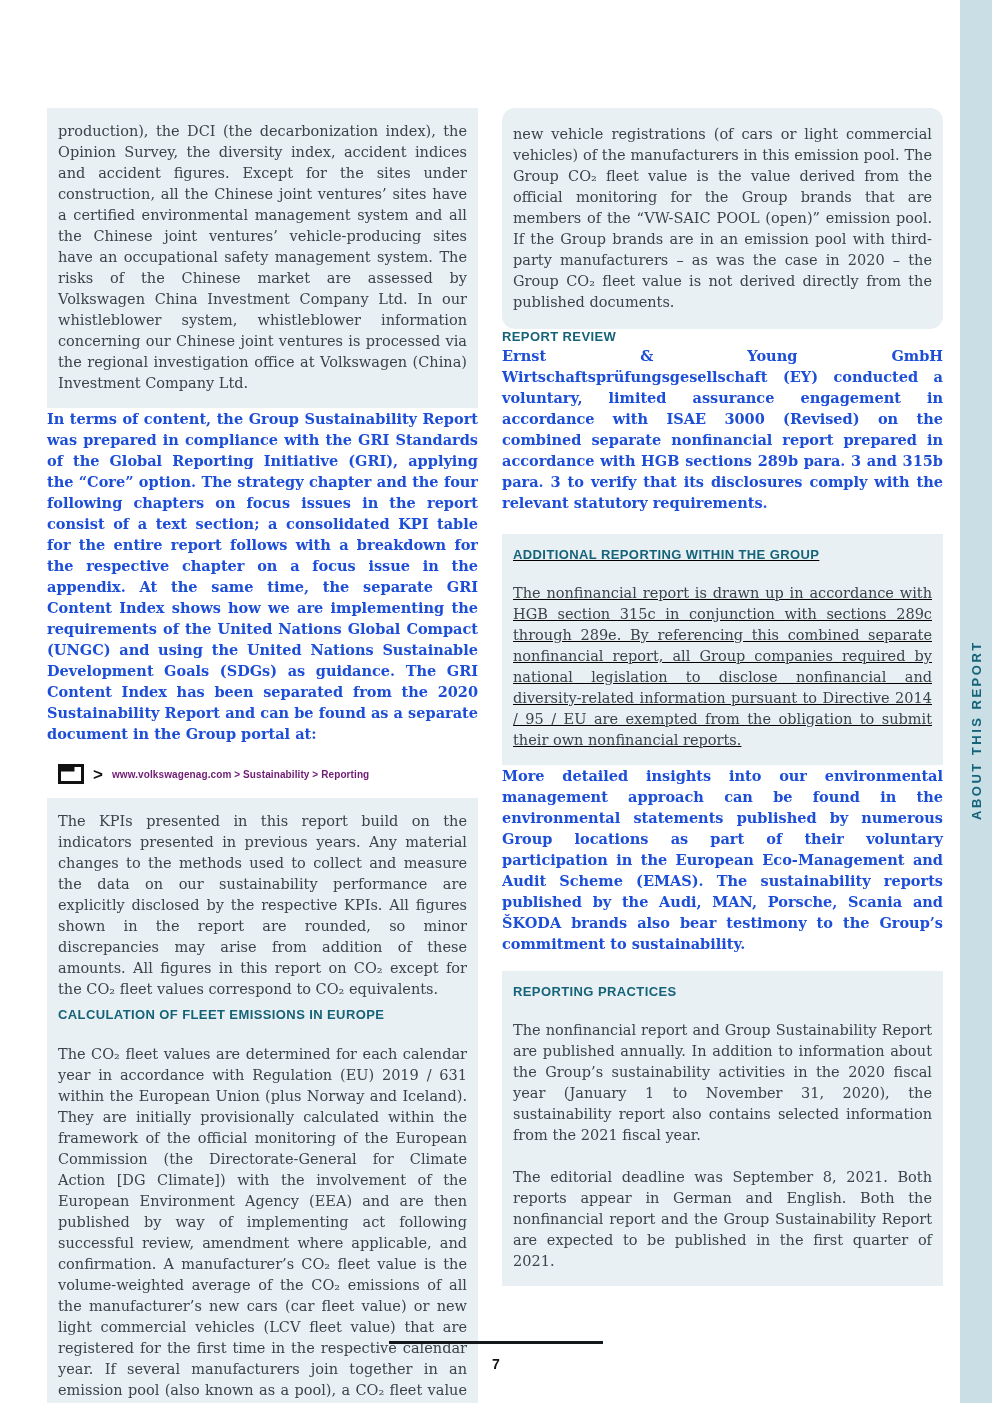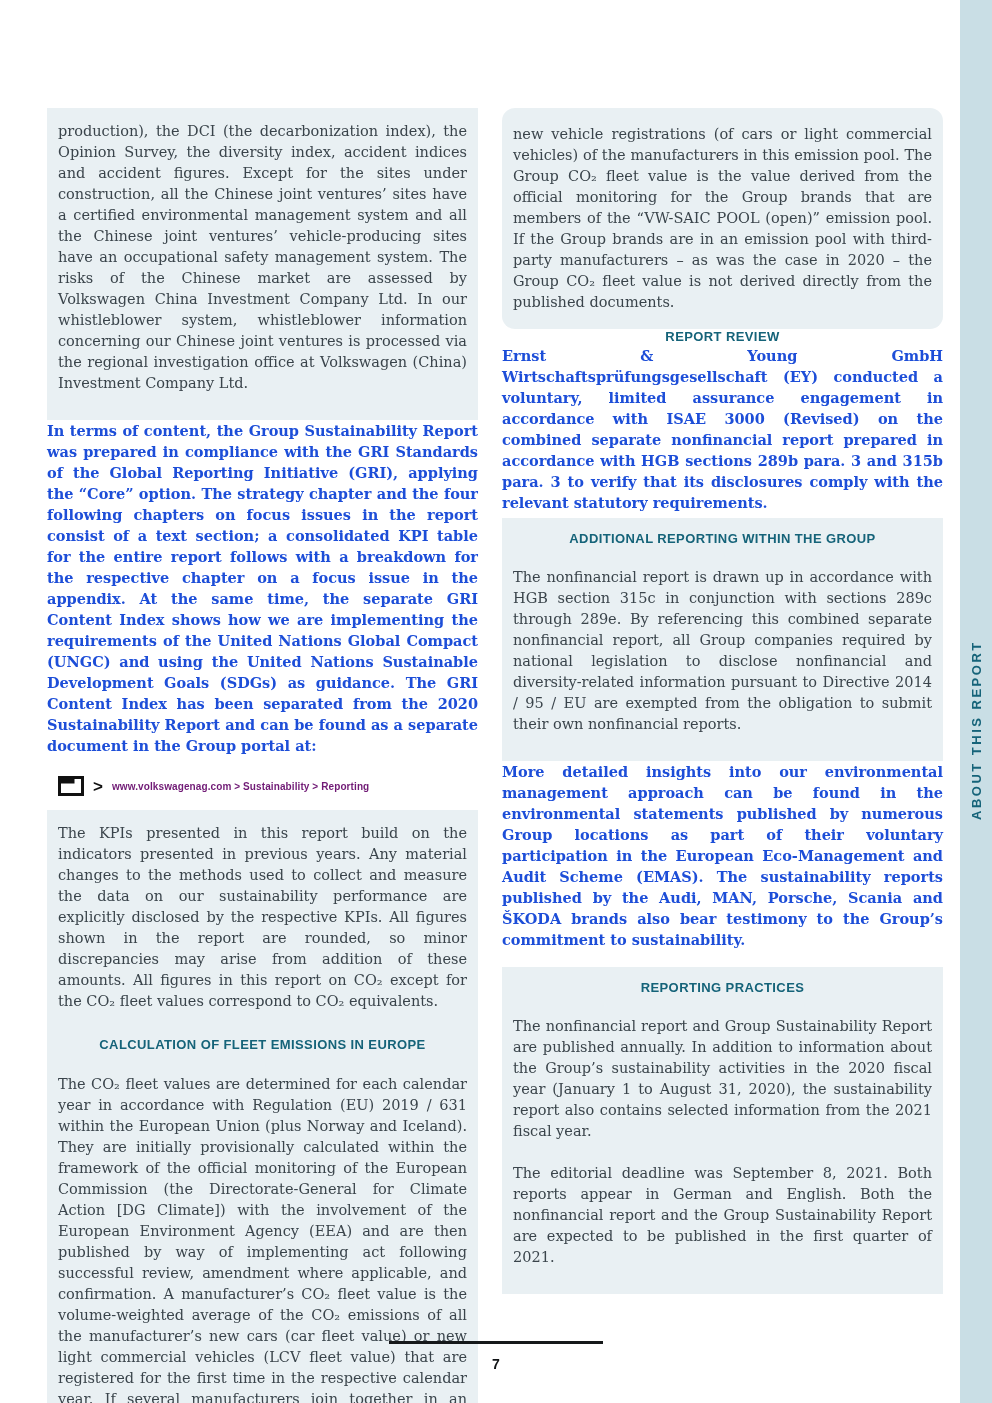--- a/index.html
+++ b/index.html
@@ -43,21 +43,21 @@
     white-space: nowrap;
   }
 
   
   .col { position: absolute; top: 108px; }
   .col-left  { left: 47px;  width: 431px; }
   .col-right { left: 502px; width: 441px; }
 
   .panel {
     background: #e9f0f3;
-    padding: 13px 11px 26px 11px;
+    padding: 13px 11px 14px 11px;
   }
 
   p.body-text {
     margin: 0;
     font-size: 14.5px;
     line-height: 21px;
     color: #3a444b;
     text-align: justify;
   }
   p.bold { font-weight: 700; color: #1d4ed8; }
@@ -66,33 +66,32 @@
   .mt-after-panel { margin-top: 8px; }
 
   h3.sec-heading {
     margin: 0;
     font-family: "Liberation Sans", sans-serif;
     font-size: 13px;
     line-height: 16px;
     font-weight: 700;
     letter-spacing: 0.4px;
     color: #156379;
-    text-align: center;
   }
-  .panel h3.mid { margin-top: 25px; }
+  .panel h3.mid { margin-top: 7px; }
   .panel p.after-head { margin-top: 20px; }
   .panel p.gap { margin-top: 21px; }
 
   .pA { }
   .pC { margin-top: 11px; }
   .pD { padding-top: 16px; padding-bottom: 16px; border-radius: 13px; }
   .rr-head { margin: 13px 11px 0; }
   .rr-p1 { margin: 17px 11px 0; }
   .rr-p2 { margin: 21px 11px 0; }
-  .pG { margin-top: 5px; }
+  .pG { margin-top: 21px; text-decoration: underline; }
   .emas { margin: 17px 11px 0; }
   .pI { margin-top: 17px; }
 
   
   .link-row {
     display: flex;
     align-items: center;
     gap: 9px;
     margin: 17px 11px 0;
     height: 26px;
@@ -175,21 +174,21 @@
 
     <div class="panel pG">
       <h3 class="sec-heading">ADDITIONAL REPORTING WITHIN THE GROUP</h3>
       <p class="body-text after-head">The nonfinancial report is drawn up in accordance with HGB section 315c in conjunction with sections 289c through 289e. By referencing this combined separate nonfinancial report, all Group companies required by national legislation to disclose nonfinancial and diversity-related information pursuant to Directive 2014 / 95 / EU are exempted from the obligation to submit their own nonfinancial reports.</p>
     </div>
 
     <p class="body-text bold emas">More detailed insights into our environmental management approach can be found in the environmental statements published by numerous Group locations as part of their voluntary participation in the European Eco-Management and Audit Scheme (EMAS). The sustainability reports published by the Audi, MAN, Porsche, Scania and ŠKODA brands also bear testimony to the Group’s commitment to sustainability.</p>
 
     <div class="panel pI">
       <h3 class="sec-heading">REPORTING PRACTICES</h3>
-      <p class="body-text after-head">The nonfinancial report and Group Sustainability Report are published annually. In addition to information about the Group’s sustainability activities in the 2020 fiscal year (January 1 to August 31, 2020), the sustainability report also contains selected information from the 2021 fiscal year.</p>
+      <p class="body-text after-head">The nonfinancial report and Group Sustainability Report are published annually. In addition to information about the Group’s sustainability activities in the 2020 fiscal year (January 1 to November 31, 2020), the sustainability report also contains selected information from the 2021 fiscal year.</p>
       <p class="body-text gap">The editorial deadline was September 8, 2021. Both reports appear in German and English. Both the nonfinancial report and the Group Sustainability Report are expected to be published in the first quarter of 2021.</p>
     </div>
   </section>
 
   <aside class="side-strip">
     <span class="side-label">ABOUT THIS REPORT</span>
   </aside>
 
   <div class="footer-rule"></div>
   <div class="page-number">7</div>

